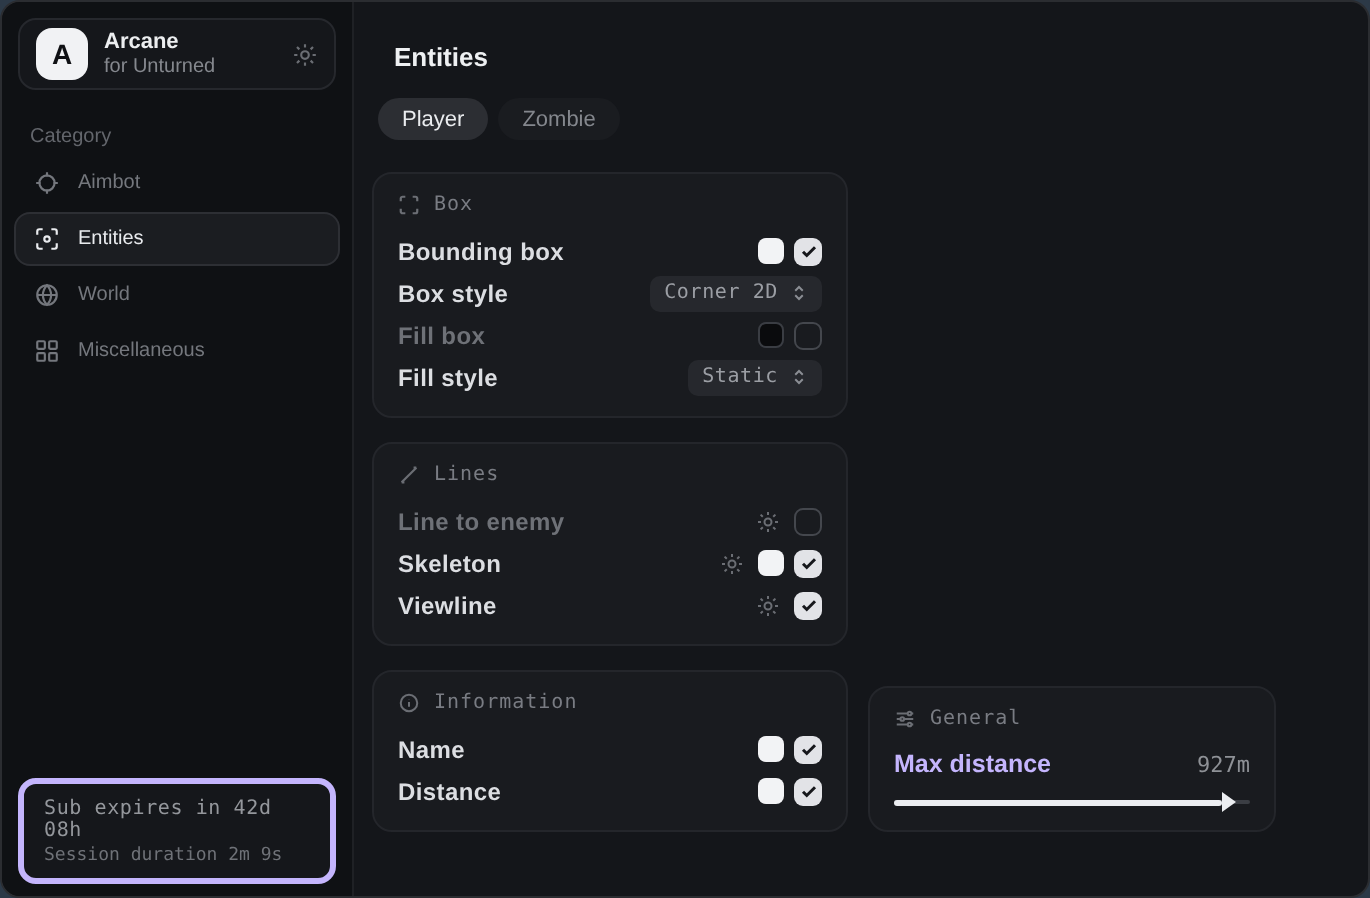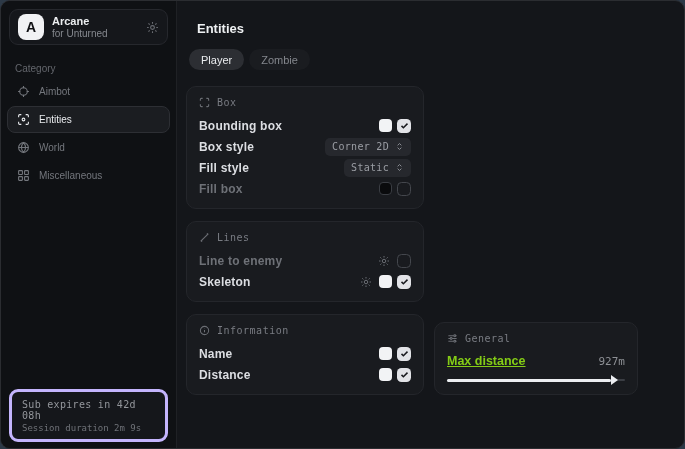--- a/index.html
+++ b/index.html
@@ -56,21 +56,21 @@
   .cb.checked { background:#e2e3e7; color:#17181c; }
   .cb.unchecked { border:1.5px solid #44474d; background:transparent; }
 
   .gicon { color:#6b6e74; display:flex; cursor:pointer; margin-right:2px; }
 
   .dropdown { height:18px; background:#26282d; border-radius:5px; display:flex; align-items:center; gap:6px; padding:0 7px; cursor:pointer; }
   .dropdown .dtext { font-family:"DejaVu Sans Mono", monospace; font-size:10px; color:#9b9ea4; letter-spacing:.3px; }
   .dropdown .dicon { color:#8b8e94; display:flex; }
 
   .gen-row { display:flex; align-items:center; height:20px; margin-top:2px; }
-  .gen-row .lbl { flex:1; color:#84cc16; font-size:12.5px; font-weight:bold;text-decoration:underline; }
+  .gen-row .lbl { flex:1; color:#c4b5fd; font-size:12.5px; font-weight:bold; }
   .gen-row .val { color:#8e9196; font-family:"DejaVu Sans Mono", monospace; font-size:11px; }
   .slider { position:relative; height:10px; margin-top:4px; cursor:pointer; }
   .slider .track { position:absolute; top:4px; left:0; right:0; height:2px; background:#3b3e44; border-radius:2px; }
   .slider .fill { position:absolute; top:3.5px; left:0; height:3px; background:#eceef1; border-radius:2px; }
   .slider .thumb { position:absolute; top:0; width:0; height:0; border-left:7px solid #eceef1; border-top:5px solid transparent; border-bottom:5px solid transparent; }
 
   svg { display:block; }
 </style>
 </head>
 <body>
@@ -176,36 +176,36 @@
             <span class="lbl">Box style</span>
             <span class="dropdown">
               <span class="dtext">Corner 2D</span>
               <span class="dicon">
                   <svg width="9" height="9" viewBox="0 0 24 24" fill="none" stroke="currentColor" stroke-width="2.6">
                     <path d="M7 9l5-5 5 5M7 15l5 5 5-5"></path>
                   </svg>
                 </span>
             </span>
           </div>
+          <div class="row dim">
+            <span class="lbl">Fill box</span>
+            <span class="ctrls">
+              <span class="swatch black"></span>
+              <span class="cb unchecked"></span>
+            </span>
+          </div>
           <div class="row">
             <span class="lbl">Fill style</span>
             <span class="dropdown">
               <span class="dtext">Static</span>
               <span class="dicon">
                   <svg width="9" height="9" viewBox="0 0 24 24" fill="none" stroke="currentColor" stroke-width="2.6">
                     <path d="M7 9l5-5 5 5M7 15l5 5 5-5"></path>
                   </svg>
                 </span>
-            </span>
-          </div>
-          <div class="row dim">
-            <span class="lbl">Fill box</span>
-            <span class="ctrls">
-              <span class="swatch black"></span>
-              <span class="cb unchecked"></span>
             </span>
           </div>
         </div>
 
         <div class="card">
           <div class="card-head">
             <span class="hicon">
               <svg width="11" height="11" viewBox="0 0 24 24" fill="none" stroke="currentColor" stroke-width="2.4">
                   <path d="M4 20L20 4"></path>
                   <path d="M4 20h3M17 4h3"></path>
@@ -228,20 +228,36 @@
           <div class="row">
             <span class="lbl">Skeleton</span>
             <span class="ctrls">
               <span class="gicon">
                   <svg width="12" height="12" viewBox="0 0 24 24" fill="none" stroke="currentColor" stroke-width="2">
                     <circle cx="12" cy="12" r="3.5"></circle>
                     <path d="M12 2v3M12 19v3M2 12h3M19 12h3M4.6 4.6l2.2 2.2M17.2 17.2l2.2 2.2M19.4 4.6L17.2 6.8M6.8 17.2l-2.2 2.2"></path>
                   </svg>
                 </span>
               <span class="swatch white"></span>
+              <span class="cb checked">
+                  <svg width="9" height="9" viewBox="0 0 24 24" fill="none" stroke="currentColor" stroke-width="4">
+                    <path d="M4 13l5 5L20 7"></path>
+                  </svg>
+                </span>
+            </span>
+          </div>
+          <div class="row">
+            <span class="lbl">Viewline</span>
+            <span class="ctrls">
+              <span class="gicon">
+                  <svg width="12" height="12" viewBox="0 0 24 24" fill="none" stroke="currentColor" stroke-width="2">
+                    <circle cx="12" cy="12" r="3.5"></circle>
+                    <path d="M12 2v3M12 19v3M2 12h3M19 12h3M4.6 4.6l2.2 2.2M17.2 17.2l2.2 2.2M19.4 4.6L17.2 6.8M6.8 17.2l-2.2 2.2"></path>
+                  </svg>
+                </span>
               <span class="cb checked">
                   <svg width="9" height="9" viewBox="0 0 24 24" fill="none" stroke="currentColor" stroke-width="4">
                     <path d="M4 13l5 5L20 7"></path>
                   </svg>
                 </span>
             </span>
           </div>
         </div>
 
         <div class="card">

